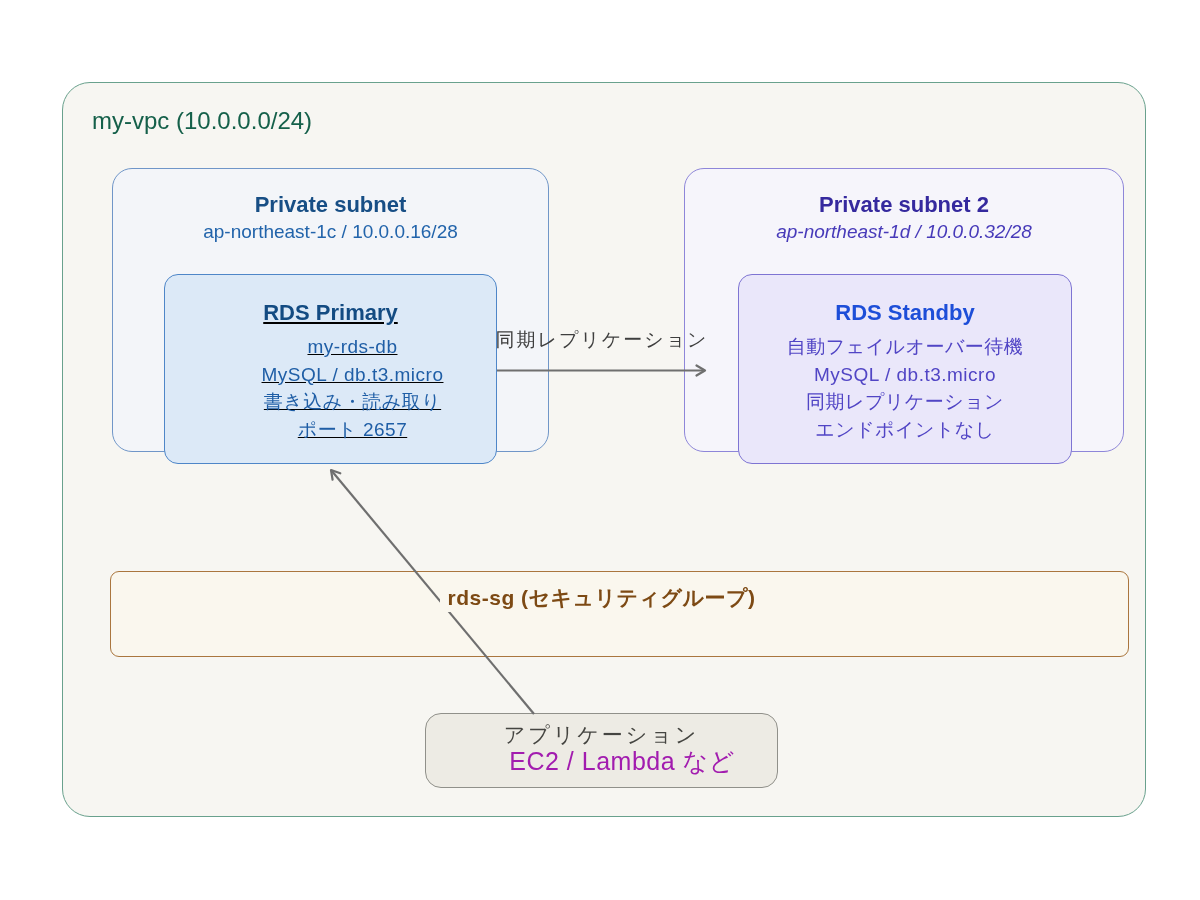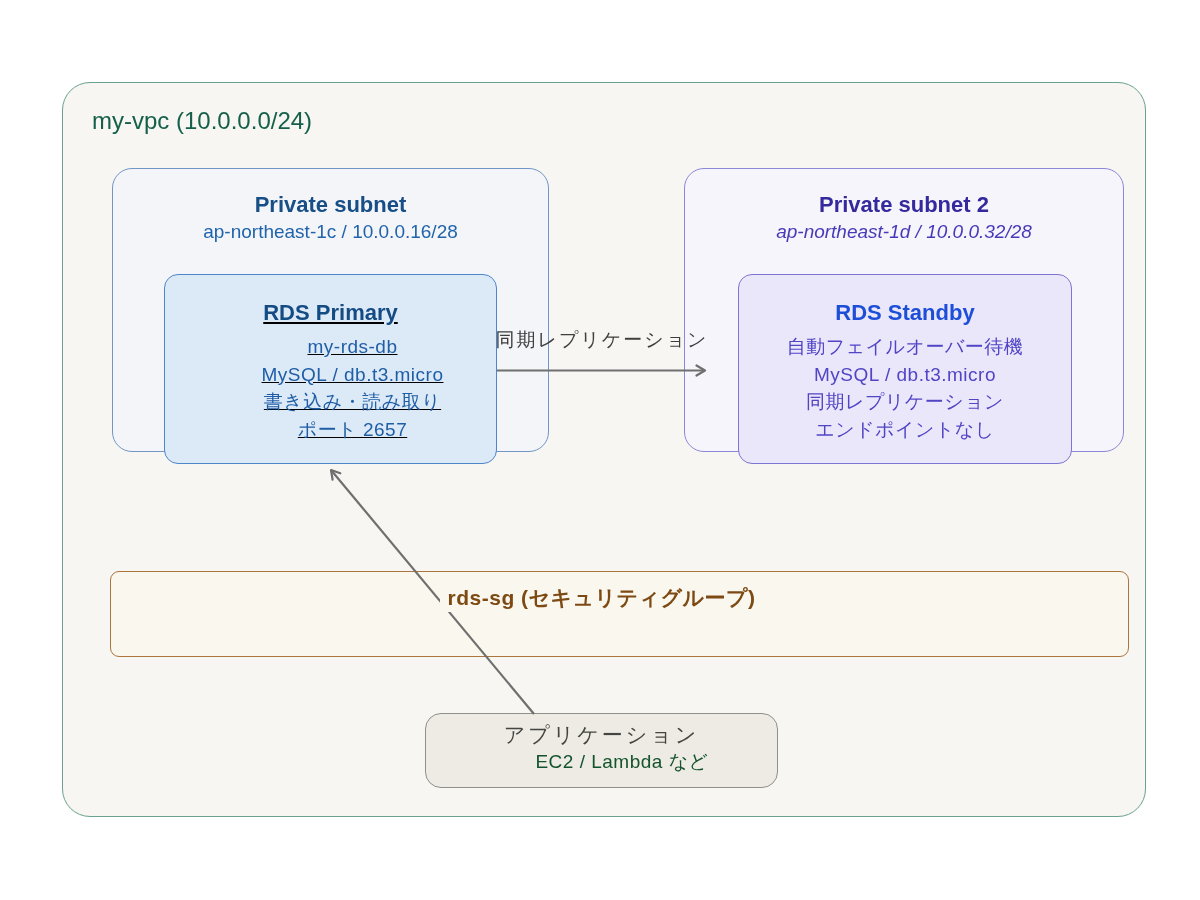--- a/index.html
+++ b/index.html
@@ -150,23 +150,23 @@
     text-align: center;
   }
   .app-title {
     margin-top: 8px;
     font-size: 21px;
     line-height: 26px;
     color: #454541;
     letter-spacing: 3px;
   }
   .app-sub {
-    font-size: 19px;
+    font-size: 25px;
     line-height: 27px;
-    color: #14532d;
+    color: #a21caf;
     letter-spacing: 0.5px;
     padding-left: 41px;
   }
   
   .rep-label {
     position: absolute;
     left: 470px; top: 327px;
     width: 264px;
     text-align: center;
     font-size: 19px;

